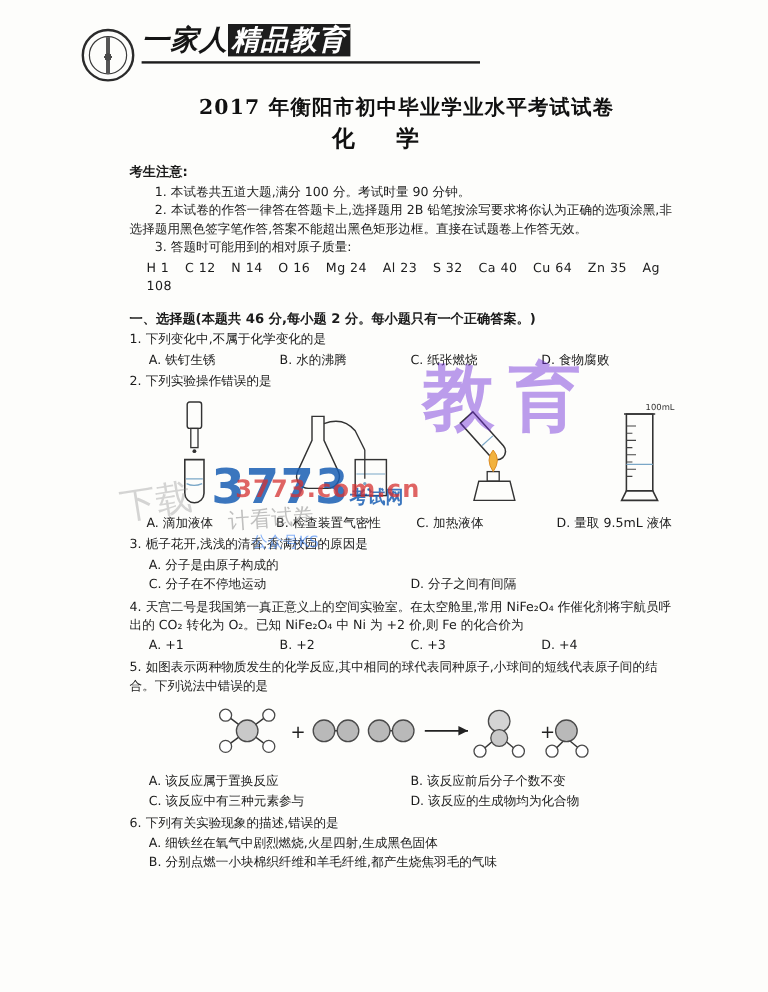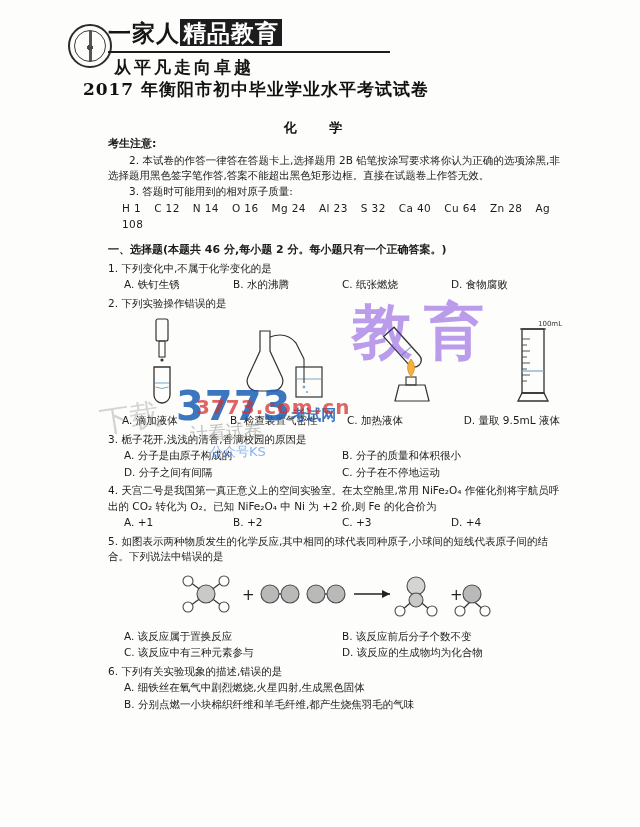--- a/index.html
+++ b/index.html
@@ -48,23 +48,24 @@
     height: 30px;
     border-radius: 50%;
     border: 1px solid #3a3a3a;
     display: block;
     background:
       radial-gradient(circle at 50% 55%, #4a4a4a 0 3px, transparent 3px),
       linear-gradient(90deg, transparent 45%, #555 45%, #555 55%, transparent 55%);
   }
   .brandline {
     position: absolute;
-    left: 108px;
+    left: 118px;
     top: 8px;
     width: 300px;
+    font-style: italic;
   }
   .brand-top {
     font-family: "DejaVu Serif", serif;
     font-size: 23px;
     font-weight: bold;
     letter-spacing: 1px;
     color: #151515;
     white-space: nowrap;
   }
   .brand-top .hl {
@@ -87,35 +88,35 @@
     margin-left: 6px;
     white-space: nowrap;
   }
 
   
   .exam-title {
     position: absolute;
     top: 78px;
     left: 0;
     width: 512px;
-    text-align: center;
+    text-align: right;
     font-family: "DejaVu Serif", serif;
     font-size: 17px;
     font-weight: bold;
     letter-spacing: 1px;
     color: #111;
   }
   .subject-title {
     position: absolute;
-    top: 119px;
+    top: 103px;
     left: 0;
     width: 640px;
     text-align: center;
     font-family: "DejaVu Serif", serif;
-    font-size: 13px;
+    font-size: 19px;
     font-weight: bold;
     letter-spacing: 14px;
     color: #111;
   }
 
   
   .body {
     position: absolute;
     top: 136px;
     left: 108px;
@@ -277,34 +278,34 @@
 
 <div class="page">
 
   <div class="header">
     <div class="logo-seal"></div>
     <div class="brandline">
       <div class="brand-top">
         <span>一家人</span><span class="hl">精品教育</span>
       </div>
       <div class="brand-rule"></div>
-      <div class="brand-sub">从平凡走向卓越</div>
     </div>
   </div>
 
   <div class="exam-title">2017 年衡阳市初中毕业学业水平考试试卷</div>
   <div class="subject-title">化 学</div>
 
   <div class="body">
 
     <div class="notice-title">考生注意:</div>
+    <p class="p indent2">1. 本试卷共五道大题,满分 100 分。考试时量 90 分钟。</p>
     <p class="p indent2">2. 本试卷的作答一律答在答题卡上,选择题用 2B 铅笔按涂写要求将你认为正确的选项涂黑,非选择题用黑色签字笔作答,答案不能超出黑色矩形边框。直接在试题卷上作答无效。</p>
     <p class="p indent2">3. 答题时可能用到的相对原子质量:</p>
     <div class="mass-line">
-      <span>H 1</span><span>C 12</span><span>N 14</span><span>O 16</span><span>Mg 24</span><span>Al 23</span><span>S 32</span><span>Ca 40</span><span>Cu 64</span><span>Zn 28</span><span>Ag 108</span>
+      <span>H 1</span><span>C 12</span><span>N 14</span><span>O 16</span><span>Mg 24</span><span>Al 23</span><span>S 32</span><span>Ca 40</span><span>Cu 64</span><span>Zn 35</span><span>Ag 108</span>
     </div>
 
     <div class="section-head">一、选择题(本题共 46 分,每小题 2 分。每小题只有一个正确答案。)</div>
 
     <div class="q">
       <span>1.</span>
       <span>下列变化中,不属于化学变化的是</span>
     </div>
     <div class="opts o4">
       <div>A. 铁钉生锈</div>
@@ -374,25 +375,24 @@
       <div>C. 加热液体</div>
       <div>D. 量取 9.5mL 液体</div>
     </div>
 
     <div class="q">
       <span>3.</span>
       <span>栀子花开,浅浅的清香,香满校园的原因是</span>
     </div>
     <div class="opts o2">
       <div>A. 分子是由原子构成的</div>
-      <div>B. 分子的质量和体积很小</div>
     </div>
     <div class="opts o2">
+      <div>C. 分子在不停地运动</div>
       <div>D. 分子之间有间隔</div>
-      <div>C. 分子在不停地运动</div>
     </div>
 
     <div class="q">
       <span>4.</span>
       <span>天宫二号是我国第一真正意义上的空间实验室。在太空舱里,常用 NiFe₂O₄ 作催化剂将宇航员呼出的 CO₂ 转化为 O₂。已知 NiFe₂O₄ 中 Ni 为 +2 价,则 Fe 的化合价为</span>
     </div>
     <div class="opts o4">
       <div>A. +1</div>
       <div>B. +2</div>
       <div>C. +3</div>

